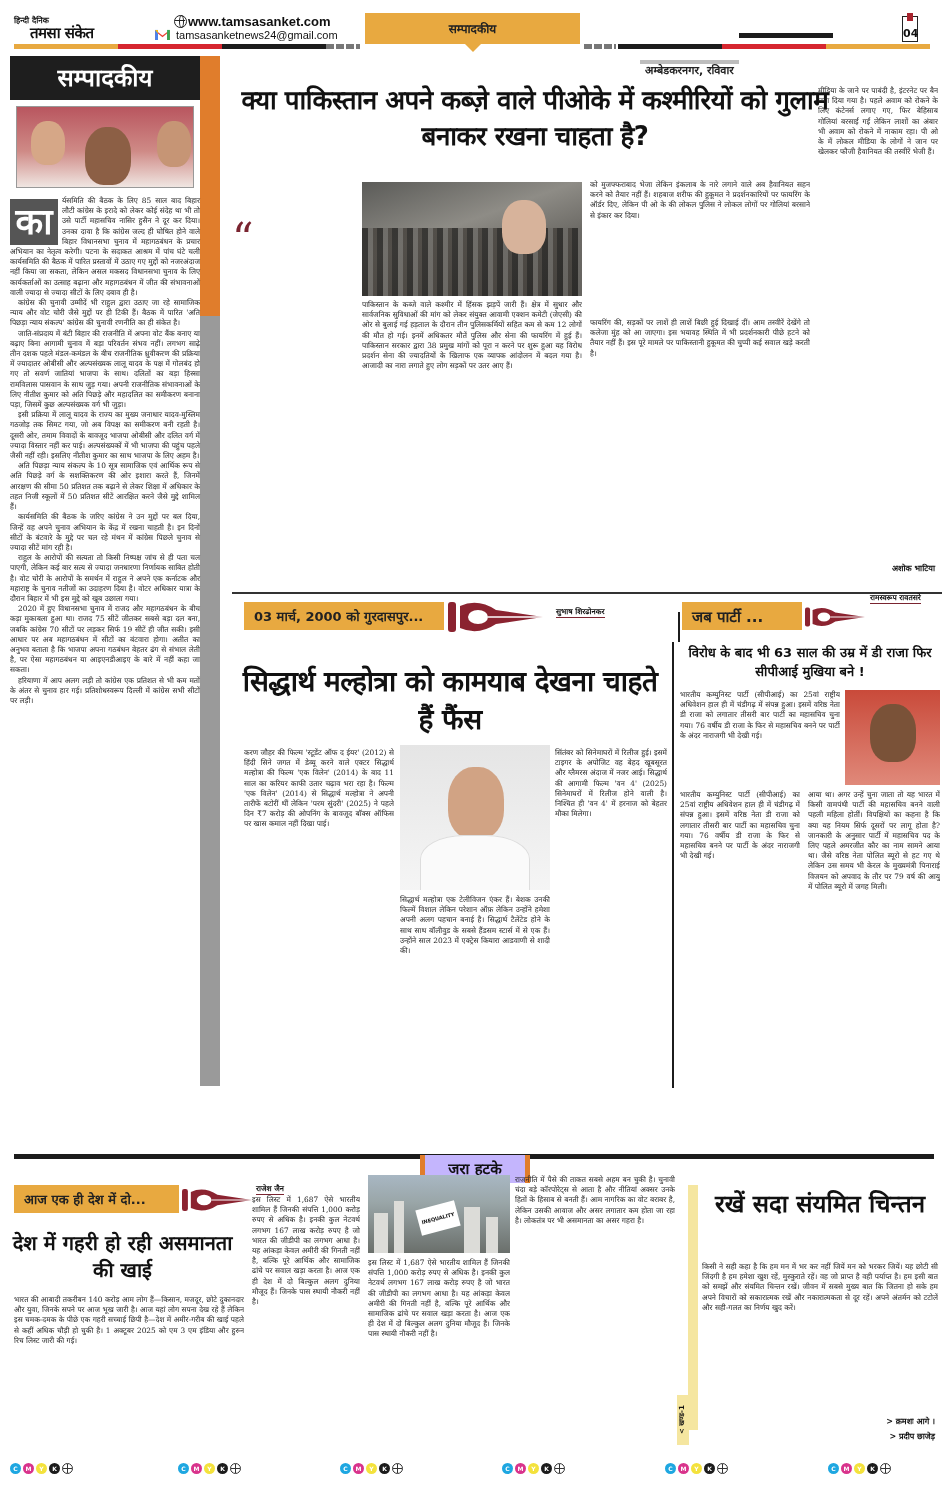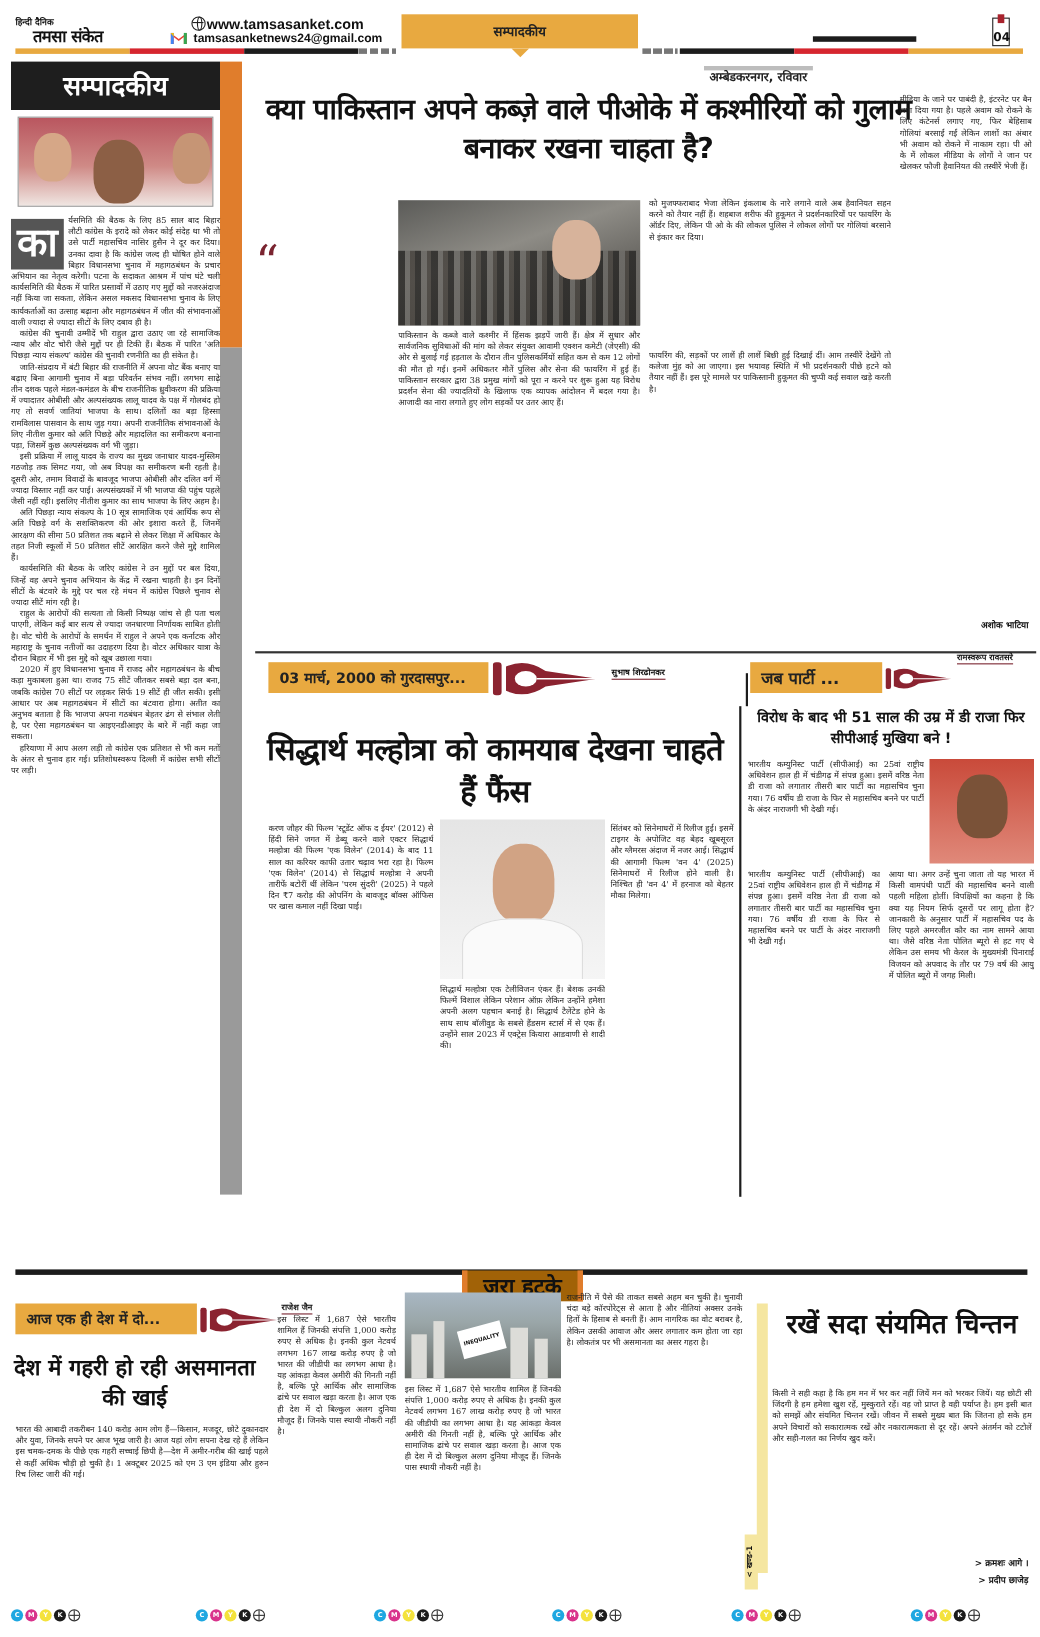--- a/index.html
+++ b/index.html
@@ -8,21 +8,21 @@
 
   
   .masthead { position: absolute; left: 0; top: 0; width: 945px; height: 44px; background: #fff; }
   .brand-small { position: absolute; left: 14px; top: 14px; font-size: 8px; font-weight: bold; }
   .brand-big { position: absolute; left: 30px; top: 22px; font-size: 15px; font-weight: 900; letter-spacing: -0.5px; }
   .gmail-icon { position: absolute; left: 155px; top: 29px; width: 15px; height: 11px; }
   .globe-icon { position: absolute; left: 174px; top: 15px; width: 13px; height: 13px; border: 1.5px solid #222; border-radius: 50%; }
   .globe-icon::before { content: ""; position: absolute; left: 4px; top: -1px; width: 3px; height: 11px; border: 1px solid #222; border-radius: 50%; }
   .globe-icon::after { content: ""; position: absolute; left: 0; top: 4px; width: 10px; height: 1px; background: #222; }
   .site-url { position: absolute; left: 188px; top: 14px; font-size: 13px; font-weight: bold; font-family: "Liberation Sans", sans-serif; }
-  .site-email { position: absolute; left: 176px; top: 29px; font-size: 11px; font-weight: bold; font-family: "Liberation Sans", sans-serif; }
+  .site-email { position: absolute; left: 176px; top: 29px; font-size: 11px; font-weight: normal; font-family: "Liberation Sans", sans-serif; }
   .section-tab { position: absolute; left: 365px; top: 13px; width: 215px; height: 31px; background: #e8a940; display: flex; align-items: center; justify-content: center; font-size: 12px; font-weight: bold; color: #222; }
   .section-tab::after { content: ""; position: absolute; bottom: -8px; left: 50%; margin-left: -8px; border-left: 8px solid transparent; border-right: 8px solid transparent; border-top: 8px solid #e8a940; }
   .loc-date { position: absolute; left: 640px; top: 20px; height: 18px; display: flex; font-size: 11px; font-weight: bold; }
   .loc { background: #bdbdbd; padding: 2px 5px; color: #222; margin-top: 40px; }
   .date { background: #1c1c1c; color: #fff; padding: 2px 5px; margin-top: 13px; }
   .page-num { position: absolute; left: 902px; top: 16px; width: 16px; height: 26px; border: 1.5px solid #222; font-size: 11px; font-weight: bold; text-align: center; padding-top: 10px; }
   .page-flag { position: absolute; left: 4px; top: -4px; width: 6px; height: 8px; background: #a8232d; }
   .color-strip { position: absolute; top: 44px; height: 5px; }
 
   
@@ -59,21 +59,21 @@
   .sid-headline { position: absolute; left: 240px; top: 663px; width: 420px; font-size: 28px; font-weight: 900; line-height: 38px; text-align: center; letter-spacing: -0.5px; }
   .sid-photo { position: absolute; left: 400px; top: 745px; width: 150px; height: 145px; background: linear-gradient(180deg,#e5e5e5,#f5f5f5); overflow: hidden; }
   .sid-photo .face { width: 56px; height: 72px; left: 48px; top: 22px; background: #d1a384; }
   .sid-photo .shirt { position: absolute; left: 20px; top: 90px; width: 110px; height: 60px; background: #fafafa; border-radius: 40% 40% 0 0; box-shadow: inset 0 0 0 1px #ddd; }
 
   .raja-headline { position: absolute; left: 680px; top: 643px; width: 260px; font-size: 13px; font-weight: 900; line-height: 19px; text-align: center; }
   .raja-photo { position: absolute; left: 845px; top: 690px; width: 95px; height: 95px; background: linear-gradient(180deg,#c94a3a,#e0897a); overflow: hidden; }
   .raja-photo .face { width: 46px; height: 58px; left: 25px; top: 14px; background: #7a5238; }
   .raja-left-rule { position: absolute; left: 678px; top: 612px; width: 2px; height: 30px; background: #1c1c1c; }
 
-  .zara-label { position: absolute; left: 420px; top: 1155px; width: 110px; height: 28px; background: #a16207; font-size: 20px; font-weight: 900; text-align: center; line-height: 28px; border-left: 5px solid #e07d2c; border-right: 5px solid #e07d2c; }
+  .zara-label { position: absolute; left: 420px; top: 1155px; width: 110px; height: 28px; background: #c4b5fd; font-size: 15px; font-weight: 900; text-align: center; line-height: 28px; border-left: 5px solid #e07d2c; border-right: 5px solid #e07d2c; }
 
   .ineq-headline { position: absolute; left: 10px; top: 1230px; width: 225px; font-size: 20px; font-weight: 900; line-height: 27px; text-align: center; }
   .city-photo { position: absolute; left: 368px; top: 1175px; width: 142px; height: 78px; background: linear-gradient(180deg,#a8b7c3 0%,#9aa6a8 35%,#6a6f6b 100%); overflow: hidden; }
   .city-photo .bldg { position: absolute; bottom: 0; background: #dcdcd8; }
   .city-sign { position: absolute; left: 50px; top: 30px; width: 40px; height: 26px; background: #fff; transform: rotate(-15deg); font-size: 5px; text-align: center; line-height: 26px; font-weight: bold; }
 
   .samyamit-headline { position: absolute; left: 700px; top: 1188px; width: 240px; font-size: 24px; font-weight: 900; line-height: 32px; text-align: center; }
   .yellow-strip { position: absolute; left: 688px; top: 1185px; width: 10px; height: 245px; background: #f5e6a0; }
   .khand-tag { position: absolute; left: 677px; top: 1395px; width: 12px; height: 50px; background: #f5e6a0; font-size: 7px; writing-mode: vertical-rl; transform: rotate(180deg); text-align: center; font-weight: bold; }
 
@@ -181,21 +181,21 @@
 <div class="raja-left-rule"></div>
 <div class="vrule" style="left:672px;top:642px;height:446px"></div>
 <div class="kicker" style="left:682px;top:602px;width:120px;font-size:15px">जब पार्टी ...</div>
 <svg class="pen-icon" style="left:805px;top:600px;width:60px" viewBox="0 0 95 34">
   <rect x="0" y="2" width="8" height="30" rx="3" fill="#8b2330"></rect>
   <path d="M12 6 Q30 -2 48 10 L95 17 L48 24 Q30 36 12 28Z" fill="#8b2330"></path>
   <ellipse cx="30" cy="17" rx="10" ry="7" fill="#fff"></ellipse>
   <line x1="40" y1="17" x2="95" y2="17" stroke="#fff" stroke-width="1.5"></line>
 </svg>
 <div class="byline" style="left:870px;top:592px">रामस्वरूप रावतसरे</div>
-<h2 class="raja-headline">विरोध के बाद भी 51 साल की उम्र में डी राजा फिर सीपीआई मुखिया बने !</h2>
+<h2 class="raja-headline">विरोध के बाद भी 63 साल की उम्र में डी राजा फिर सीपीआई मुखिया बने !</h2>
 <div class="col body-text" style="left:680px;top:690px;width:160px;height:95px;overflow:hidden">भारतीय कम्युनिस्ट पार्टी (सीपीआई) का 25वां राष्ट्रीय अधिवेशन हाल ही में चंडीगढ़ में संपन्न हुआ। इसमें वरिष्ठ नेता डी राजा को लगातार तीसरी बार पार्टी का महासचिव चुना गया। 76 वर्षीय डी राजा के फिर से महासचिव बनने पर पार्टी के अंदर नाराजगी भी देखी गई।</div>
 <div class="raja-photo">
   <span class="face"></span>
 </div>
 <div class="col body-text" style="left:680px;top:790px;width:120px;height:298px;overflow:hidden">भारतीय कम्युनिस्ट पार्टी (सीपीआई) का 25वां राष्ट्रीय अधिवेशन हाल ही में चंडीगढ़ में संपन्न हुआ। इसमें वरिष्ठ नेता डी राजा को लगातार तीसरी बार पार्टी का महासचिव चुना गया। 76 वर्षीय डी राजा के फिर से महासचिव बनने पर पार्टी के अंदर नाराजगी भी देखी गई।</div>
 <div class="col body-text" style="left:808px;top:790px;width:132px;height:298px;overflow:hidden">आया था। अगर उन्हें चुना जाता तो यह भारत में किसी वामपंथी पार्टी की महासचिव बनने वाली पहली महिला होतीं। विपक्षियों का कहना है कि क्या यह नियम सिर्फ दूसरों पर लागू होता है? जानकारी के अनुसार पार्टी में महासचिव पद के लिए पहले अमरजीत कौर का नाम सामने आया था। जैसे वरिष्ठ नेता पोलित ब्यूरो से हट गए थे लेकिन उस समय भी केरल के मुख्यमंत्री पिनाराई विजयन को अपवाद के तौर पर 79 वर्ष की आयु में पोलित ब्यूरो में जगह मिली।</div>
 
 <div class="hr-thick" style="left:14px;top:1154px;width:920px"></div>
 <div class="zara-label">जरा हटके</div>
 

